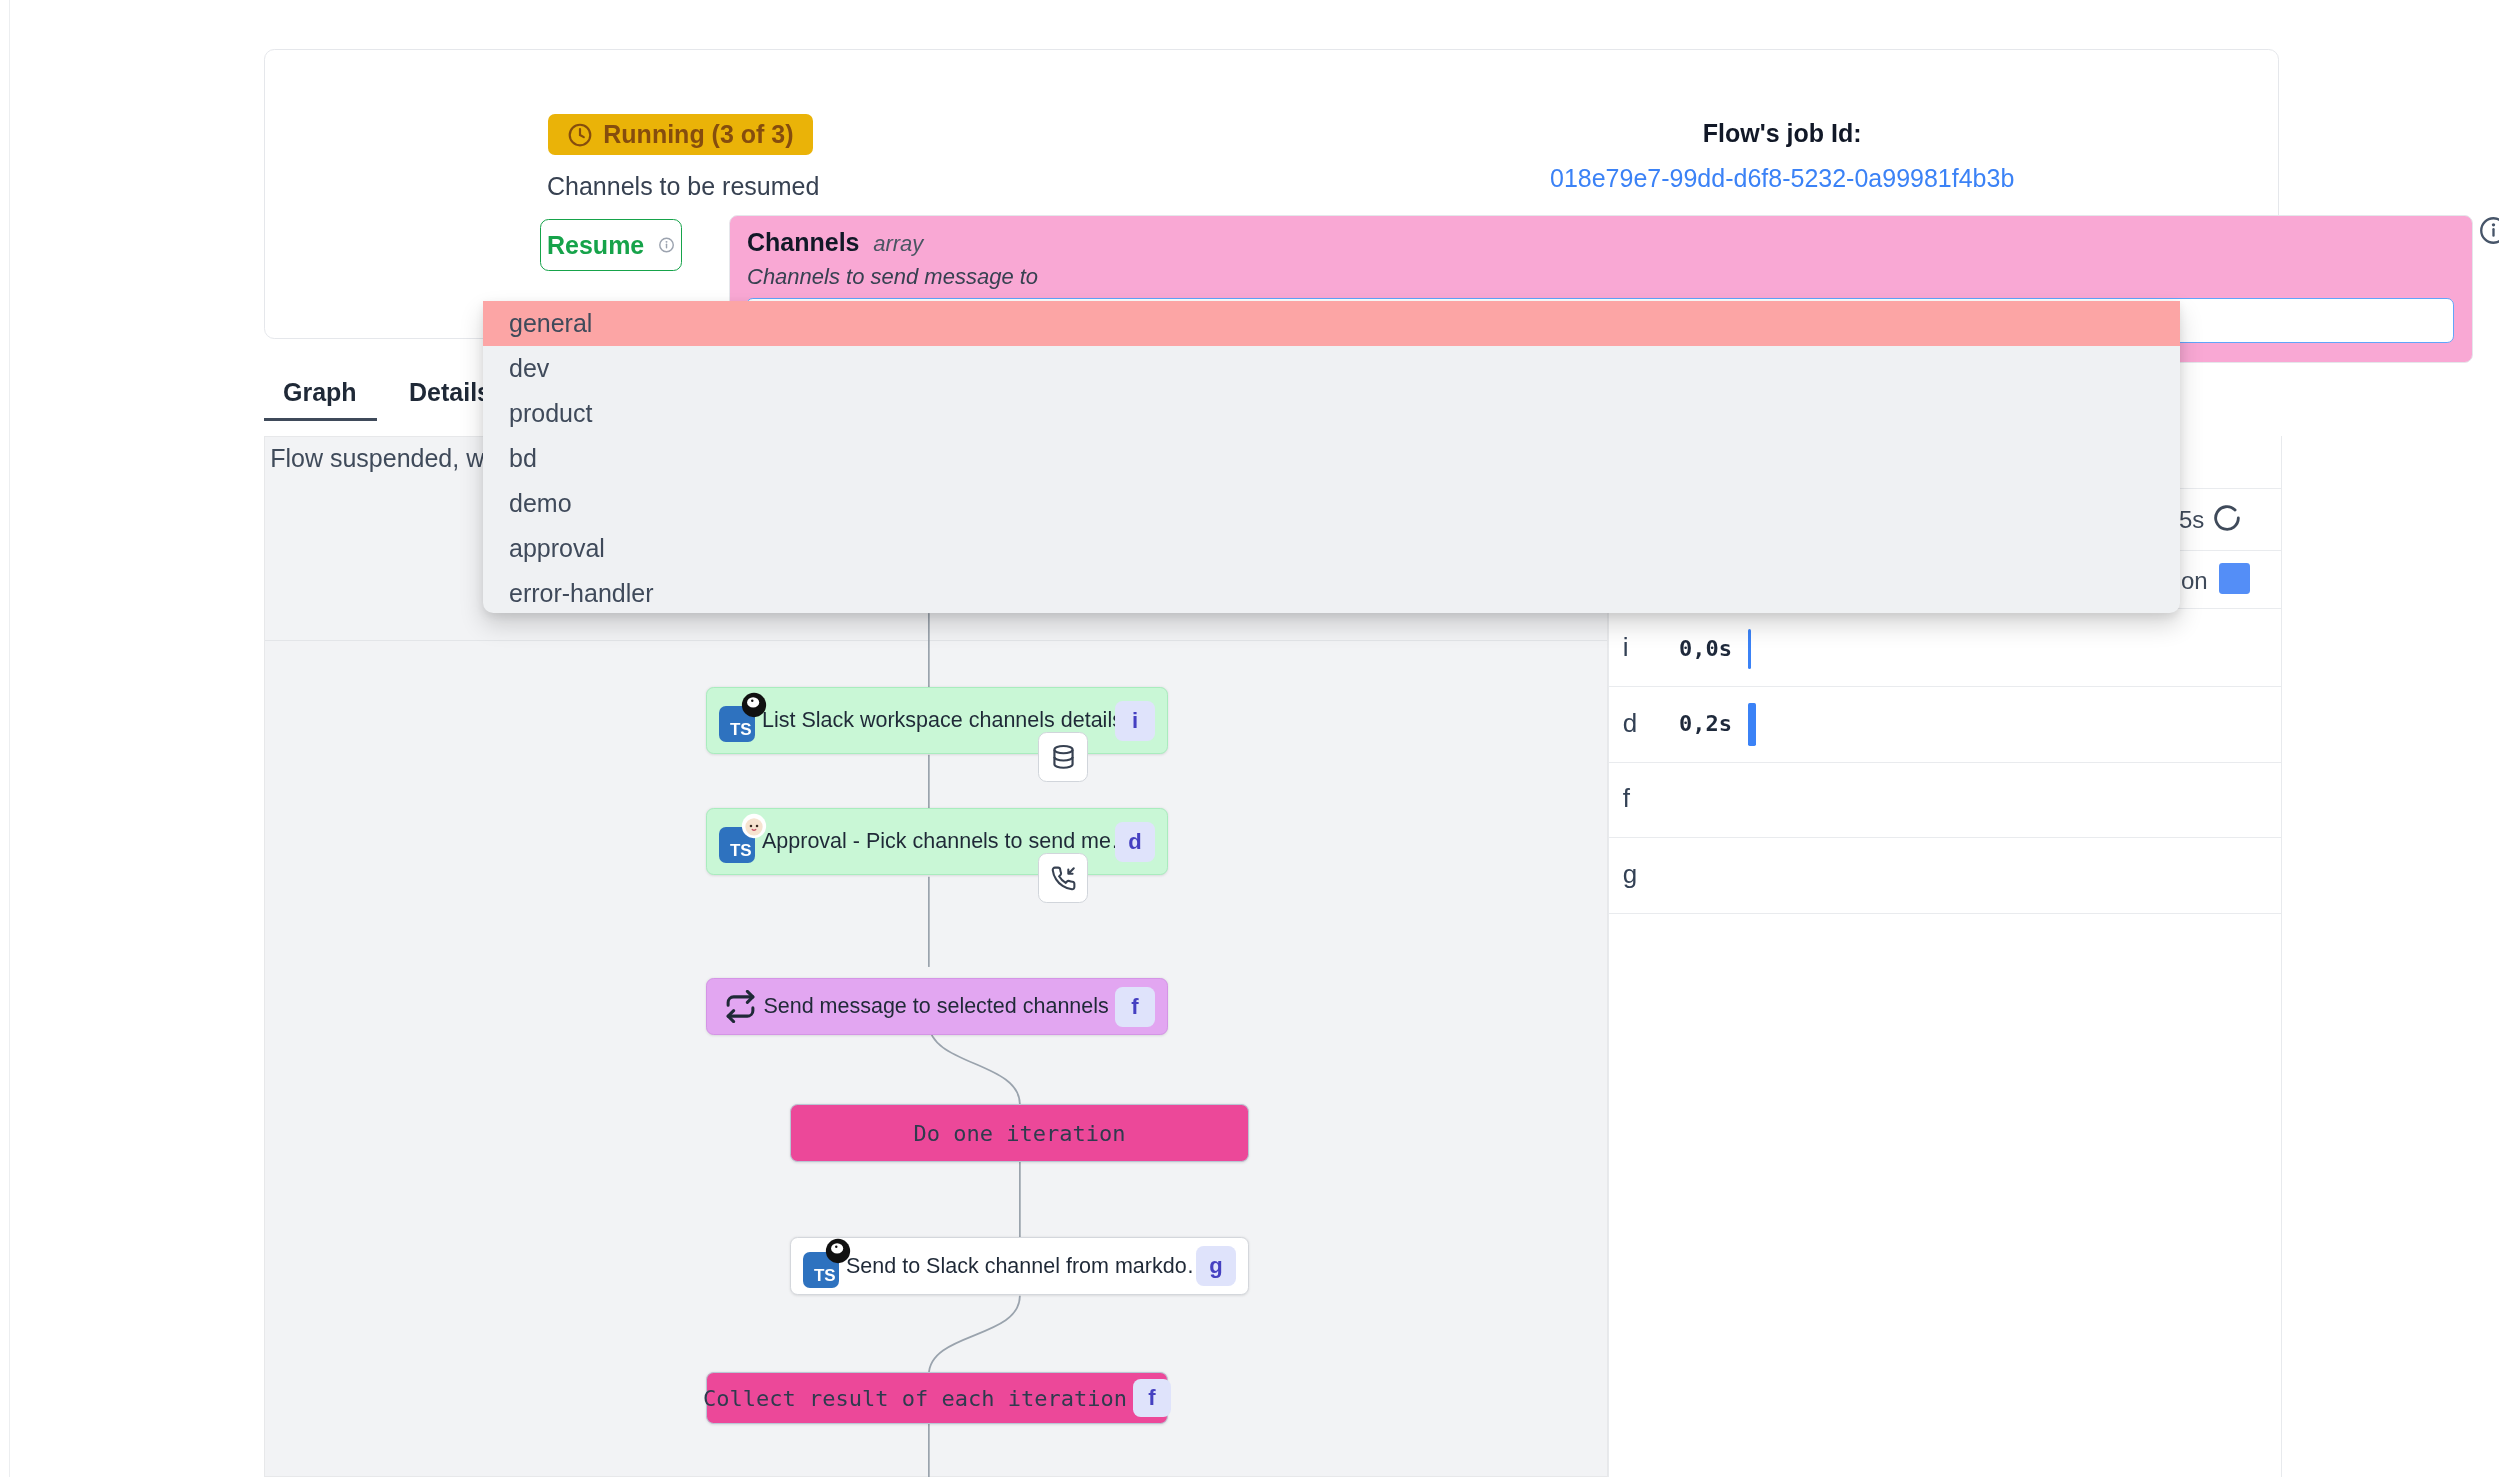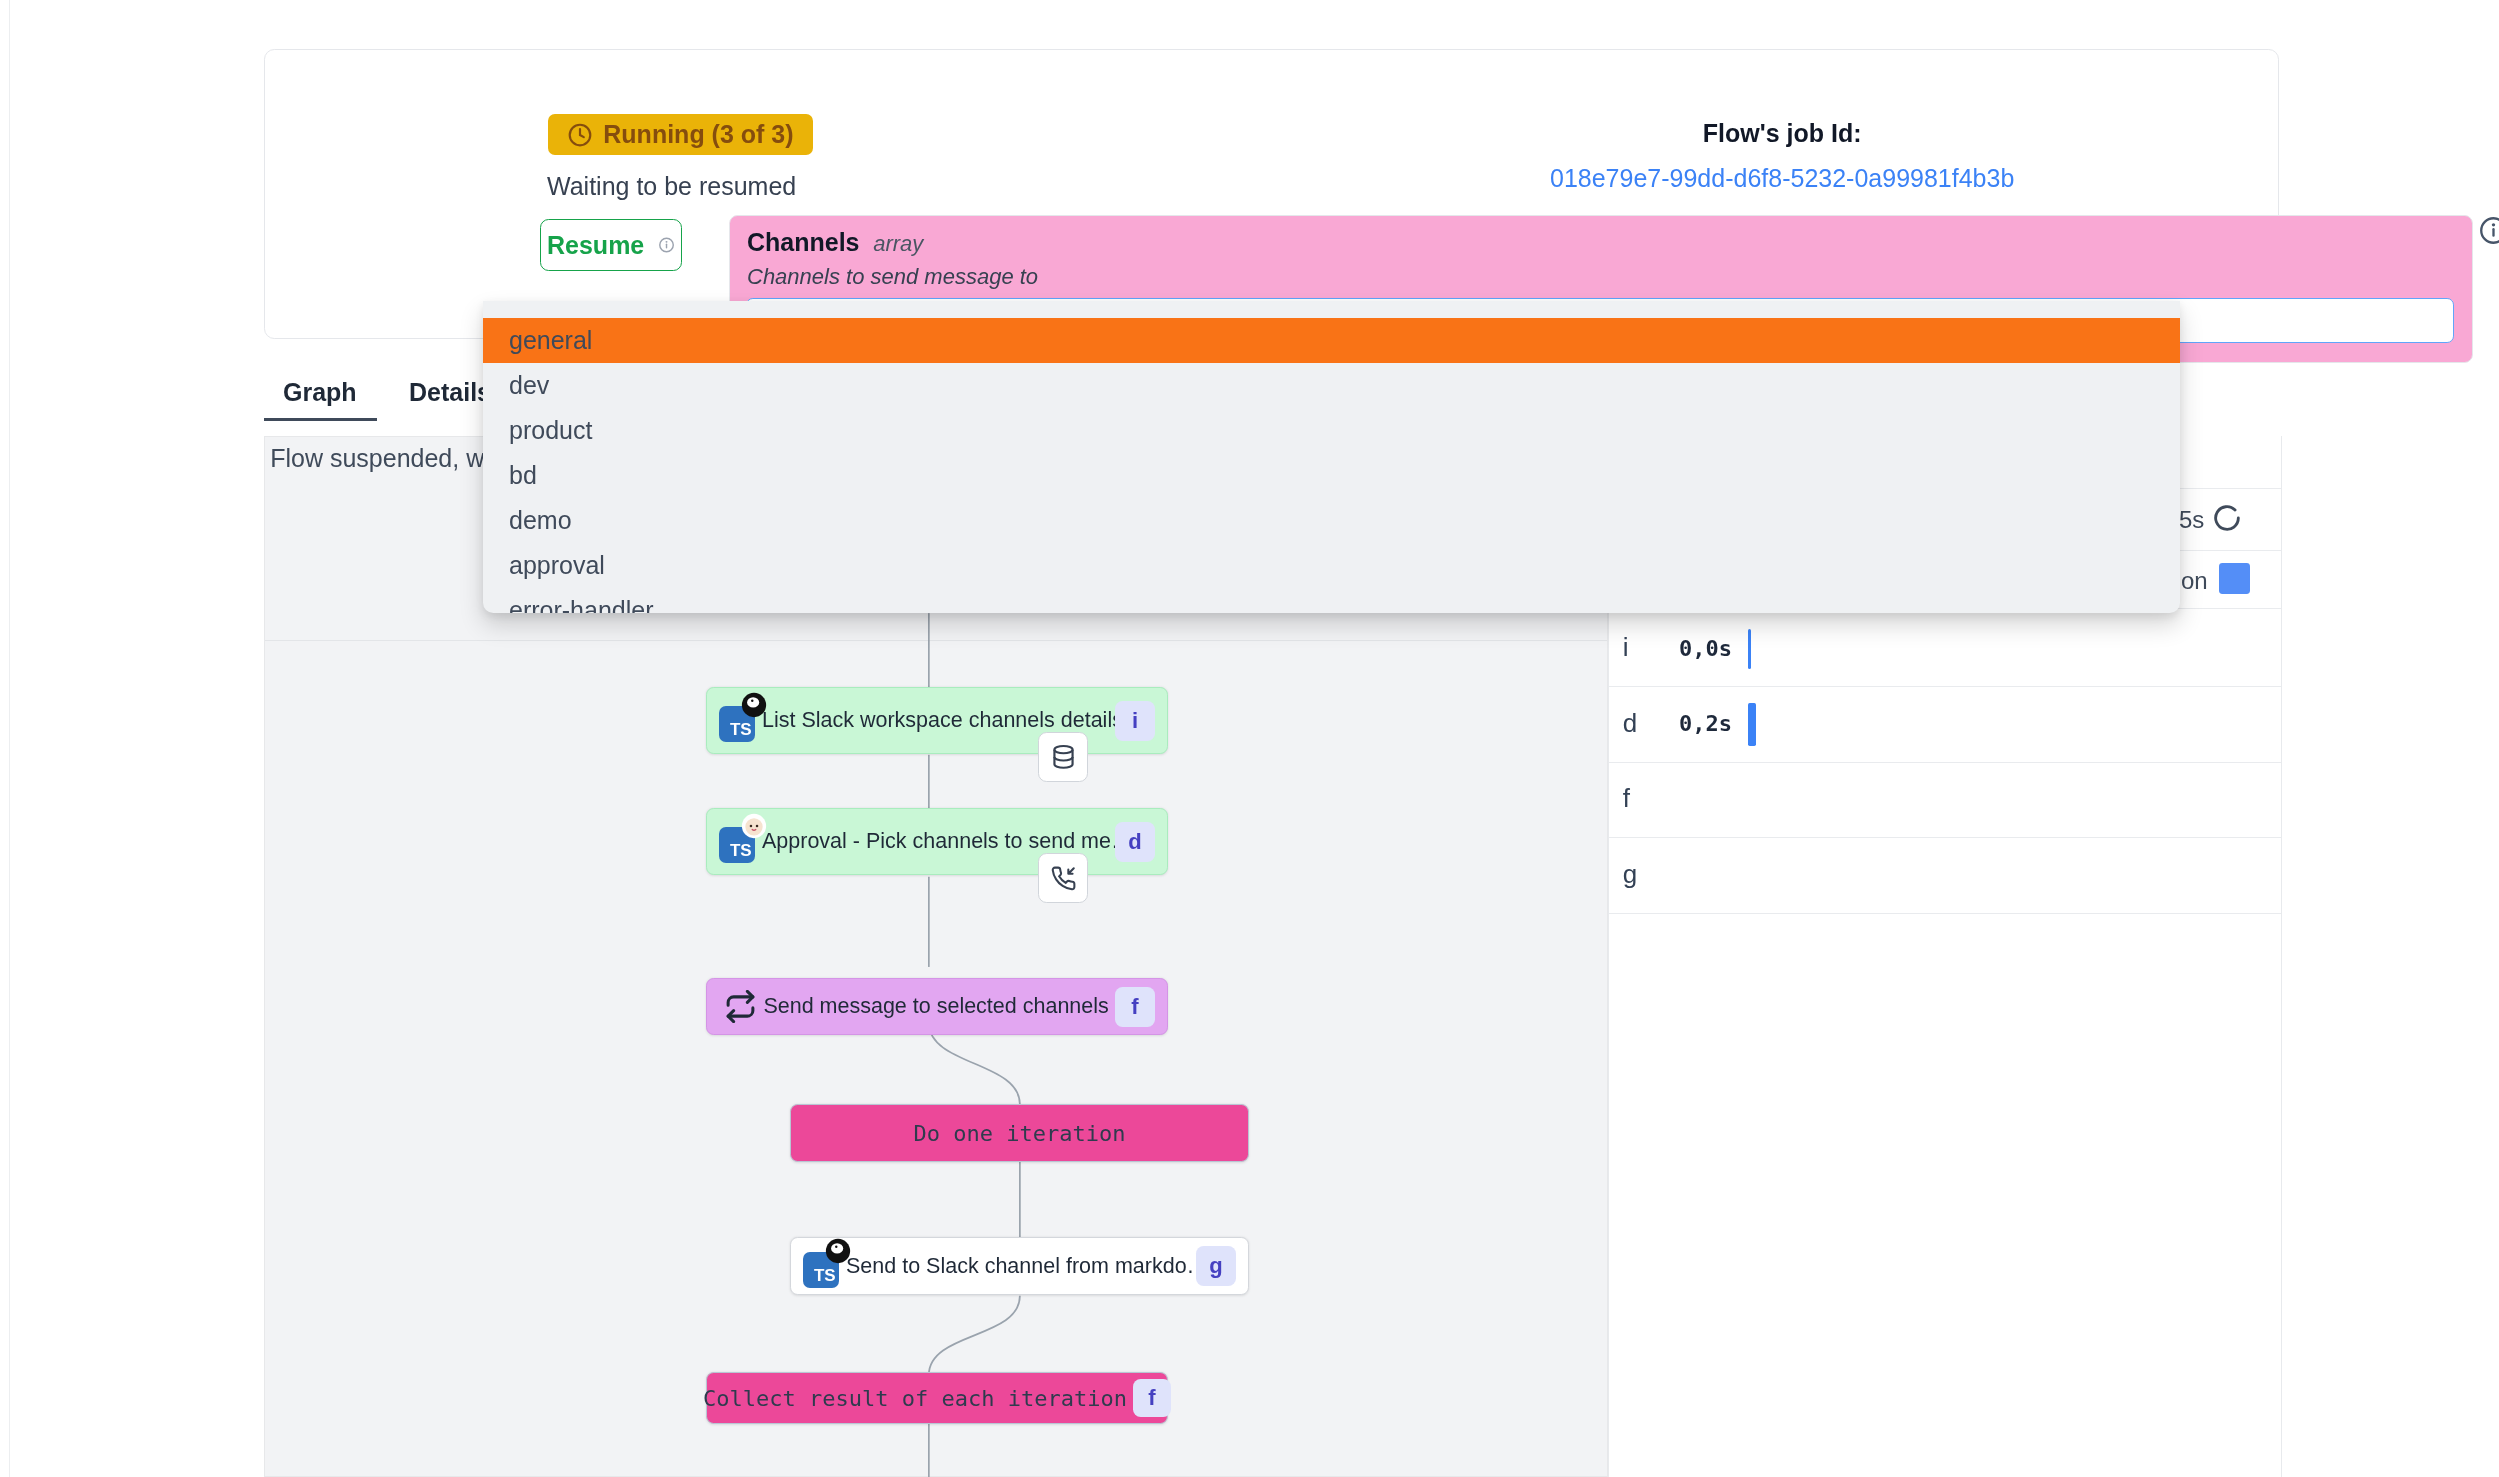--- a/index.html
+++ b/index.html
@@ -69,21 +69,21 @@
         font-size:22px;color:#1e293b;}
   .tbar{position:absolute;left:139px;background:#3b82f6;border-radius:1.7px;}
   .frag{position:absolute;font-size:24px;color:#3f4a5a;}
   .legend-square{position:absolute;width:31px;height:31px;border-radius:3.4px;background:#548ef7;}
   
   .dropdown{position:absolute;left:483px;top:301px;width:1697px;height:312px;
         background:#eff1f3;border-radius:0 0 10.3px 10.3px;z-index:50;
         box-shadow:0 12px 24px rgba(0,0,0,.16),0 3.4px 8.6px rgba(0,0,0,.08);overflow:hidden;}
   .ditem{height:45px;display:flex;align-items:center;padding-left:26px;font-size:25px;
         color:#3f4a5a;cursor:pointer;}
-  .ditem.hl{background:#f97316;margin-top:17px;}
+  .ditem.hl{background:#fca5a5;}
   .left-divider{position:absolute;left:8.6px;top:0;width:0.9px;height:1477px;background:#eceef0;}
   svg{display:block;}
 </style>
 </head>
 <body>
 
 <div id="app">
 
   <div class="left-divider"></div>
 
@@ -95,21 +95,21 @@
         <path d="M12 6.5V12l3.5 2" fill="none" stroke="#854d0e" stroke-width="2" stroke-linecap="round"></path>
       </svg>
       <span>Running (3 of 3)</span>
     </div>
 
     <div class="jobid">
       <span class="jobid-label">Flow's job Id:</span>
       <a class="jobid-link">018e79e7-99dd-d6f8-5232-0a99981f4b3b</a>
     </div>
 
-    <div class="waiting">Waiting to be resumed</div>
+    <div class="waiting">Channels to be resumed</div>
 
     <button class="resume-btn">
       <span>Resume</span>
       <svg width="24" height="24" viewBox="0 0 24 24">
         <circle cx="12" cy="12" r="9.5" fill="none" stroke="#9ca3af" stroke-width="2"></circle>
         <path d="M12 11v5" stroke="#9ca3af" stroke-width="2" stroke-linecap="round"></path>
         <circle cx="12" cy="7.6" r="1.4" fill="#9ca3af"></circle>
       </svg>
     </button>
 

